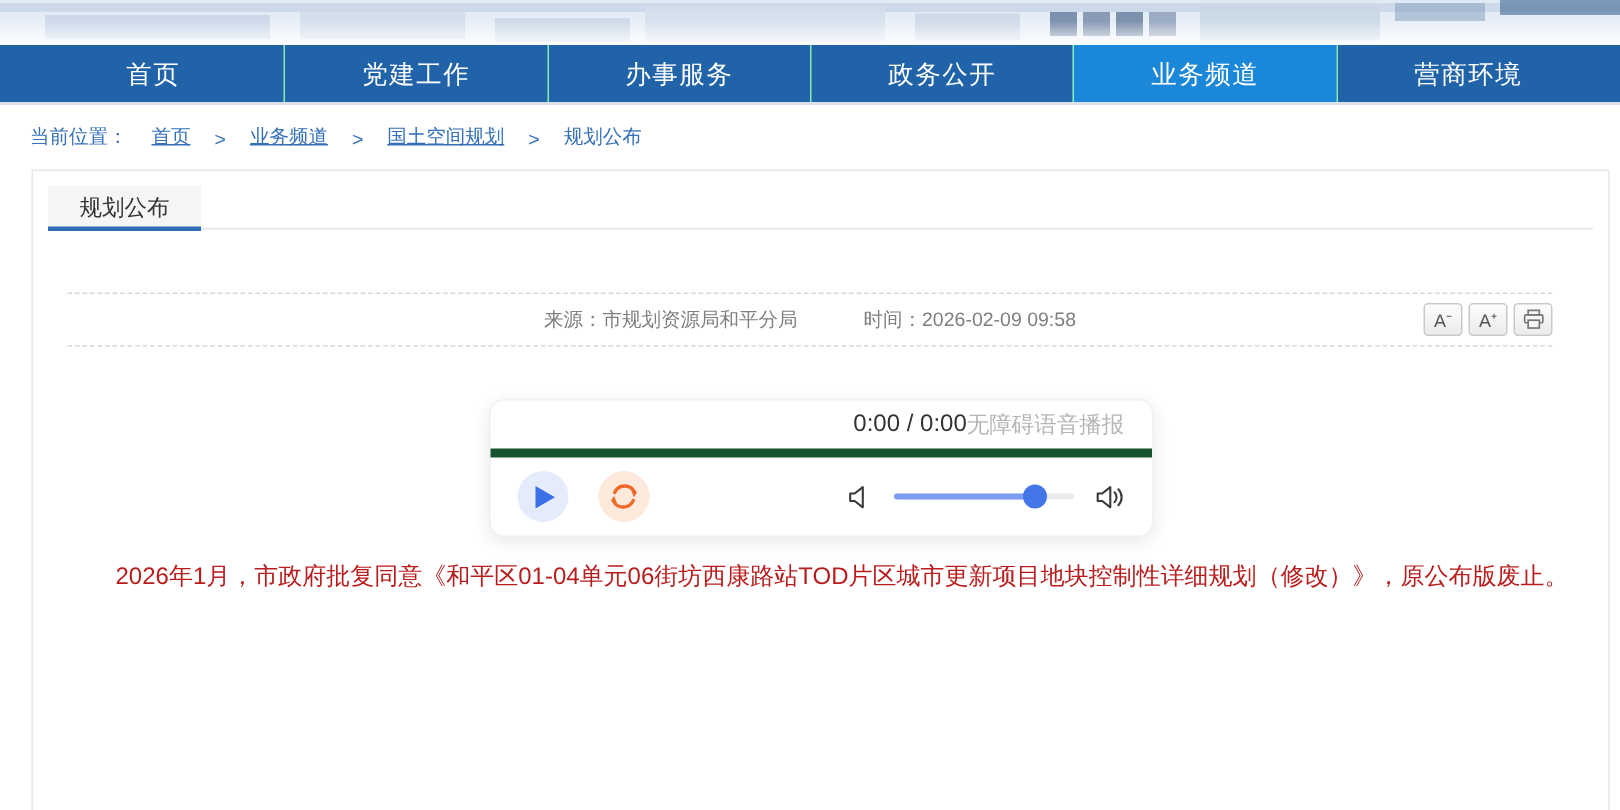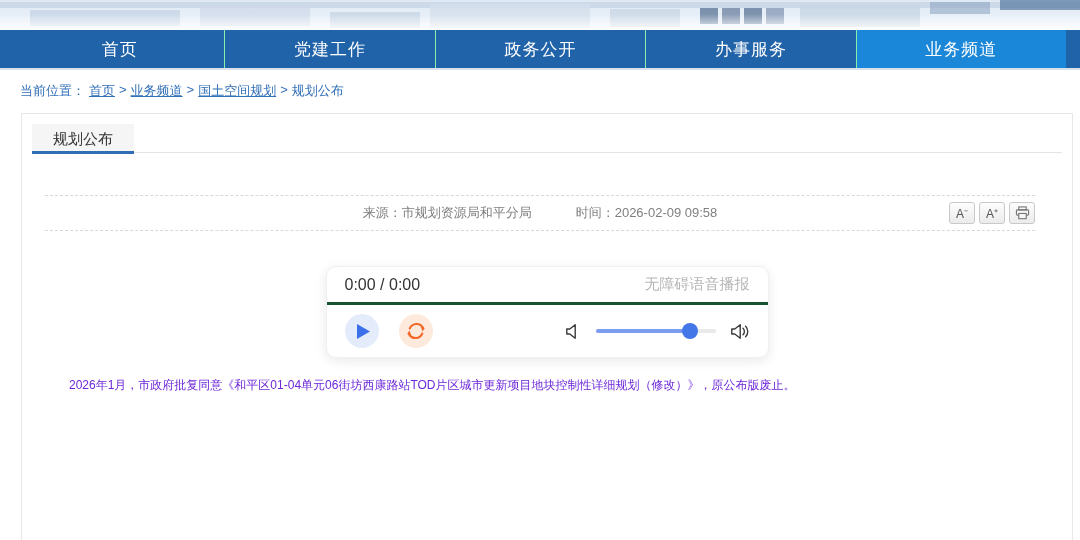--- a/index.html
+++ b/index.html
@@ -25,21 +25,21 @@
     color:#ffffff; font-size:17px; letter-spacing:1px; cursor:pointer;
     position:relative;
   }
   .nav-item + .nav-item { border-left:1px solid #86efac; }
   .nav-item.active { background:#1b87d8; }
   .nav-edge { height:2px; background:#d9e2ec; }
 
   
   .breadcrumb {
     margin:12px 0 0 20px; font-size:13px; color:#3370b7;
-    display:flex; align-items:flex-start; gap:4px;
+    display:flex; align-items:flex-end; gap:16px;
   }
   .bc-link { text-decoration:underline; cursor:pointer; }
   .bc-current { cursor:default; }
   .bc-sep { color:#3370b7; }
 
   
   .content-box {
     margin:13px 7px 0 21px;
     width:1052px; height:500px;
     border:1px solid #e8e8e8; background:#fff;
@@ -74,43 +74,43 @@
     cursor:pointer; padding:0;
   }
 
   
   .player {
     width:443px; height:92px; margin:35px auto 0;
     background:#fff; border:1px solid #f0f0f0; border-radius:10px;
     box-shadow:0 3px 12px rgba(0,0,0,.09);
   }
   .player-top {
-    height:38px; display:flex; align-items:center; justify-content:space-between;
-    padding:0 18px; border-bottom:3px solid #14532d;
+    height:38px; display:flex; align-items:center; justify-content:flex-end;
+    padding:0 18px; border-bottom:6px solid #14532d;
   }
   .player-time { font-size:16px; color:#333; }
   .player-caption { font-size:15px; color:#b5b5b5; }
   .player-bottom { height:52px; display:flex; align-items:center; padding:0 18px; }
   .circle-btn {
     width:34px; height:34px; border-radius:50%; border:none; padding:0;
     display:flex; align-items:center; justify-content:center; cursor:pointer;
   }
   .play-btn { background:#e4ebfb; margin-right:20px; }
   .play-btn svg { margin-left:3px; }
   .replay-btn { background:#fdeadc; }
   .volume-group { margin-left:auto; display:flex; align-items:center; gap:14px; }
   .slider { position:relative; width:120px; height:4px; background:#e9e9e9; border-radius:2px; cursor:pointer; }
   .slider-fill { position:absolute; left:0; top:0; height:4px; background:#7b9cf0; border-radius:2px; width:79%; }
   .slider-thumb {
     position:absolute; top:50%; left:79%; width:16px; height:16px;
     background:#4377e8; border-radius:50%; transform:translate(-50%,-50%); cursor:grab;
   }
 
   .body-text {
-    margin:16px 24px 0 23px; font-size:12px; color:#6d28d9;
+    margin:16px 24px 0 23px; font-size:16px; color:#b91c1c;
     line-height:22px; text-indent:2em;
   }
 </style>
 </head>
 <body>
 
 <div class="banner">
   <svg width="1080" height="30">
     <defs>
       <linearGradient id="sky" x1="0" y1="0" x2="0" y2="1">
@@ -136,23 +136,24 @@
     <rect x="800" y="5" width="120" height="22" fill="#c7d4e4" opacity=".8"></rect>
     <rect x="930" y="2" width="60" height="12" fill="#8ba3c0" opacity=".55"></rect>
     <rect x="1000" y="0" width="80" height="10" fill="#5577a0" opacity=".7"></rect>
     <rect x="0" y="14" width="1080" height="16" fill="url(#haze)"></rect>
   </svg>
 </div>
 
 <nav class="nav">
   <div class="nav-item">首页</div>
   <div class="nav-item">党建工作</div>
+  <div class="nav-item">办事服务</div>
   <div class="nav-item">政务公开</div>
-  <div class="nav-item">办事服务</div>
   <div class="nav-item active">业务频道</div>
+  <div class="nav-item">营商环境</div>
 </nav>
 <div class="nav-edge"></div>
 
 <div class="breadcrumb">
   <span>当前位置：</span>
   <span class="bc-link">首页</span>
   <span class="bc-sep">&gt;</span>
   <span class="bc-link">业务频道</span>
   <span class="bc-sep">&gt;</span>
   <span class="bc-link">国土空间规划</span>

